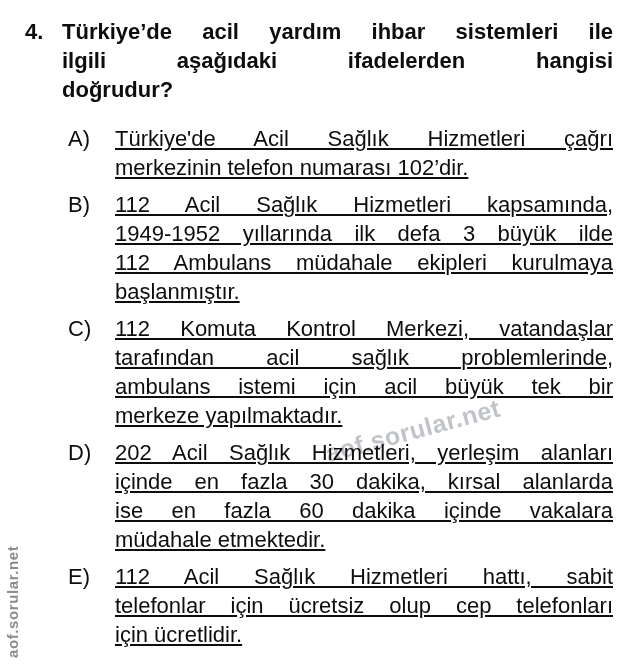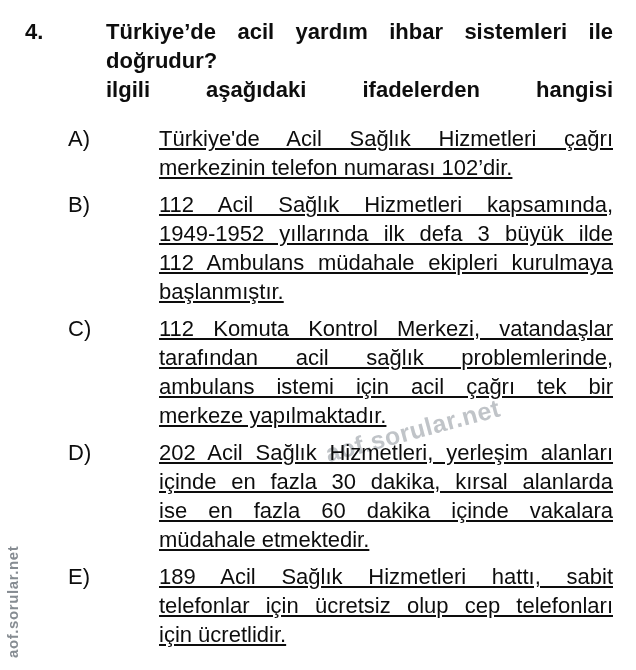--- a/index.html
+++ b/index.html
@@ -33,21 +33,21 @@
     margin: 20px 23px 0 0;
     padding-left: 68px;
     font-size: 22px;
     line-height: 29px;
   }
   .option { display: flex; margin-bottom: 8px; }
   .letter { flex: none; width: 47px; }
   .otext { flex: 1; text-decoration: underline; }
 
   
-  .line { text-align: justify; text-align-last: justify; margin-left: 44px; }
+  .line { text-align: justify; text-align-last: justify; }
   .line.last { text-align-last: left; }
 
   
   .wm-vertical {
     position: absolute;
     left: 4px;
     top: 658px;
     transform: rotate(-90deg);
     transform-origin: 0 0;
     font-size: 15px;
@@ -80,22 +80,22 @@
 <div class="page">
 
   <div class="wm-vertical">aof.sorular.net</div>
 
   <div class="wm-diagonal">aof.sorular.net</div>
 
   <div class="question">
     <div class="qnum">4.</div>
     <div class="qtext">
         <div class="line">Türkiye’de acil yardım ihbar sistemleri ile</div>
+        <div class="line">ilgili aşağıdaki ifadelerden hangisi</div>
         <div class="line last">doğrudur?</div>
-        <div class="line">ilgili aşağıdaki ifadelerden hangisi</div>
       </div>
   </div>
 
   <div class="options">
     <div class="option">
       <div class="letter">A)</div>
       <div class="otext">
           <div class="line">Türkiye'de Acil Sağlık Hizmetleri çağrı</div>
           <div class="line last">merkezinin telefon numarası 102’dir.</div>
         </div>
@@ -109,38 +109,38 @@
           <div class="line">112 Ambulans müdahale ekipleri kurulmaya</div>
           <div class="line last">başlanmıştır.</div>
         </div>
     </div>
 
     <div class="option">
       <div class="letter">C)</div>
       <div class="otext">
           <div class="line">112 Komuta Kontrol Merkezi, vatandaşlar</div>
           <div class="line">tarafından acil sağlık problemlerinde,</div>
-          <div class="line">ambulans istemi için acil çağrı tek bir</div>
+          <div class="line">ambulans istemi için acil büyük tek bir</div>
           <div class="line last">merkeze yapılmaktadır.</div>
         </div>
     </div>
 
     <div class="option">
       <div class="letter">D)</div>
       <div class="otext">
           <div class="line">202 Acil Sağlık Hizmetleri, yerleşim alanları</div>
           <div class="line">içinde en fazla 30 dakika, kırsal alanlarda</div>
           <div class="line">ise en fazla 60 dakika içinde vakalara</div>
           <div class="line last">müdahale etmektedir.</div>
         </div>
     </div>
 
     <div class="option">
       <div class="letter">E)</div>
       <div class="otext">
-          <div class="line">189 Acil Sağlık Hizmetleri hattı, sabit</div>
+          <div class="line">112 Acil Sağlık Hizmetleri hattı, sabit</div>
           <div class="line">telefonlar için ücretsiz olup cep telefonları</div>
           <div class="line last">için ücretlidir.</div>
         </div>
     </div>
   </div>
 
 </div>
 
 </body></html>

